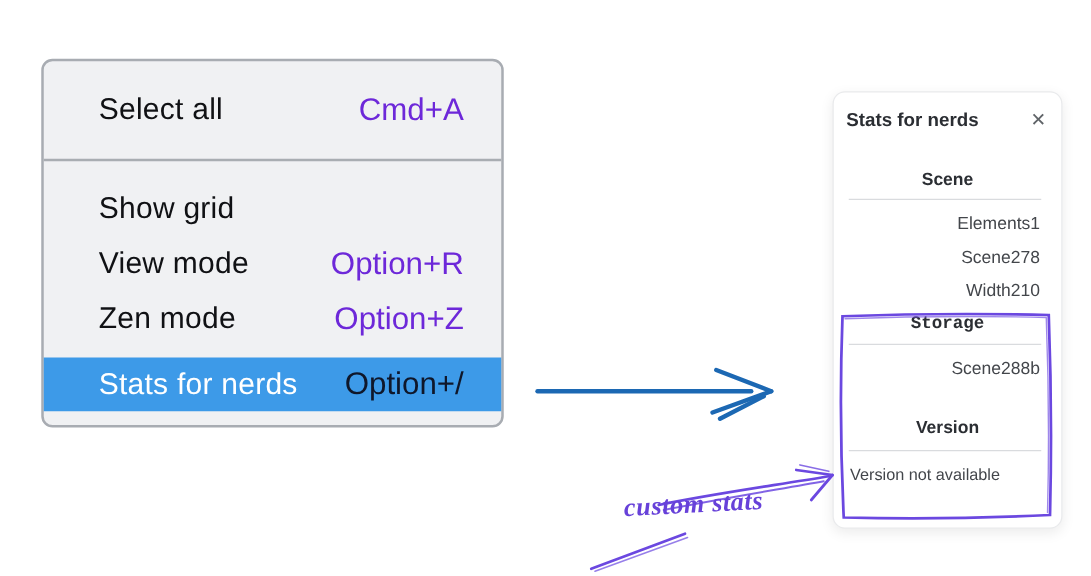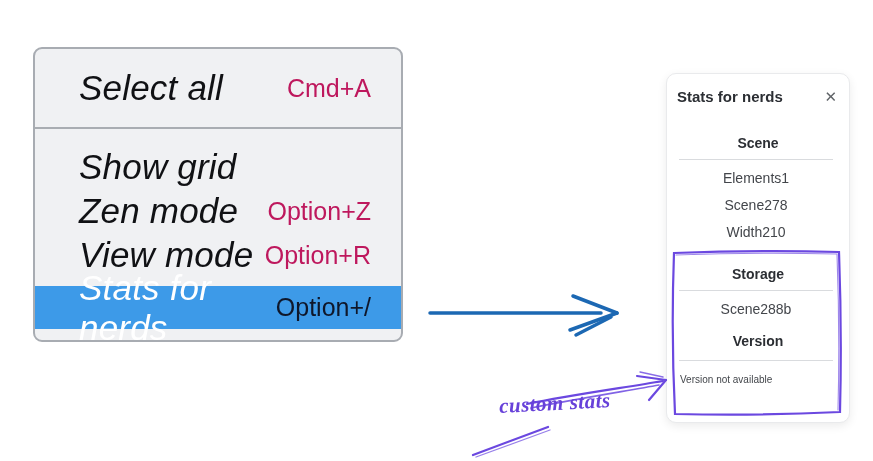--- a/index.html
+++ b/index.html
@@ -12,22 +12,22 @@
     position:absolute; left:33px; top:47px; width:370px; height:295px;
     background:#f0f1f3; border:2px solid #a8acb2; border-radius:9px;
   }
   .menu-section-top { padding:17px 0; }
   .menu-divider { border:none; border-top:2px solid #a9adb2; width:100%; }
   .menu-section-bottom { padding:16px 0 14px; }
   .menu-row {
     height:44px; display:flex; align-items:center; justify-content:space-between;
     padding:0 30px 0 44px; cursor:default;
   }
-  .menu-row .mi-label { font-size:35px; color:#101114; letter-spacing:.2px;font-style:italic; }
-  .menu-row .mi-shortcut { font-size:25px; color:#be185d; }
+  .menu-row .mi-label { font-size:24px; color:#101114; letter-spacing:.2px; }
+  .menu-row .mi-shortcut { font-size:25px; color:#6d28d9; }
   .menu-row.highlighted {
     height:43px; margin-top:9px; background:#3d9ae8;
   }
   .menu-row.highlighted .mi-label { color:#ffffff; }
   .menu-row.highlighted .mi-shortcut { color:#0f172a; }
 
   
   .flow-arrow { position:absolute; left:423px; top:283px; }
 
   
@@ -37,27 +37,27 @@
     box-shadow:0 3px 10px rgba(0,0,0,.08);
     font-size:14px; color:#43464b;
   }
   .sp-header { display:flex; align-items:center; justify-content:space-between;
                padding:13px 12px 0 10px; }
   .sp-title { font-weight:700; font-size:15px; color:#2b2e33; line-height:20px; }
   .sp-close { font-size:15px; color:#606468; line-height:16px; cursor:pointer;
               background:none; border:none; font-family:"Liberation Sans", sans-serif; }
   .sp-heading { margin-top:27px; text-align:center; font-weight:700;
                 font-size:14px; color:#2b2e33; line-height:18px; }
-  .sp-heading.tight { margin-top:20px; }
-  .sp-heading.tight2 { margin-top:10px; }
+  .sp-heading.tight { margin-top:5px;font-family:Liberation Mono, monospace; }
+  .sp-heading.tight2 { margin-top:25px; }
   .sp-hr { border:none; border-top:1px solid #d9dbde; margin:7px 16px 4px 12px; }
   .sp-hr.under-version { margin-top:10px; margin-bottom:0; }
-  .sp-row { display:flex; align-items:center; justify-content:center;
+  .sp-row { display:flex; align-items:center; justify-content:flex-end;
             height:27px; padding:0 17px 0 13px; line-height:20px; }
-  .sp-note { padding:9px 17px 0 13px; font-size:10px; line-height:20px;
+  .sp-note { padding:9px 17px 0 13px; font-size:13px; line-height:20px;
              white-space:nowrap; }
 
   
   .annotations { position:absolute; left:0; top:0; width:873px; height:461px;
                  pointer-events:none; }
   .annot-text {
     position:absolute; left:499px; top:391px;
     font-family:cursive;
     font-style:italic; font-weight:600; font-size:21px; letter-spacing:.5px;
     color:#6741d9; transform:rotate(-3deg); pointer-events:none;
@@ -74,26 +74,26 @@
         <span class="mi-label">Select all</span>
         <span class="mi-shortcut">Cmd+A</span>
       </div>
     </div>
     <hr class="menu-divider">
     <div class="menu-section-bottom">
       <div class="menu-row">
         <span class="mi-label">Show grid</span>
       </div>
       <div class="menu-row">
+        <span class="mi-label">View mode</span>
+        <span class="mi-shortcut">Option+R</span>
+      </div>
+      <div class="menu-row">
         <span class="mi-label">Zen mode</span>
         <span class="mi-shortcut">Option+Z</span>
-      </div>
-      <div class="menu-row">
-        <span class="mi-label">View mode</span>
-        <span class="mi-shortcut">Option+R</span>
       </div>
       <div class="menu-row highlighted">
         <span class="mi-label">Stats for nerds</span>
         <span class="mi-shortcut">Option+/</span>
       </div>
     </div>
   </div>
 
   <svg class="flow-arrow" width="210" height="60" viewBox="0 0 210 60">
     <g stroke="#1c68b3" stroke-width="3.5" stroke-linecap="round" fill="none">

